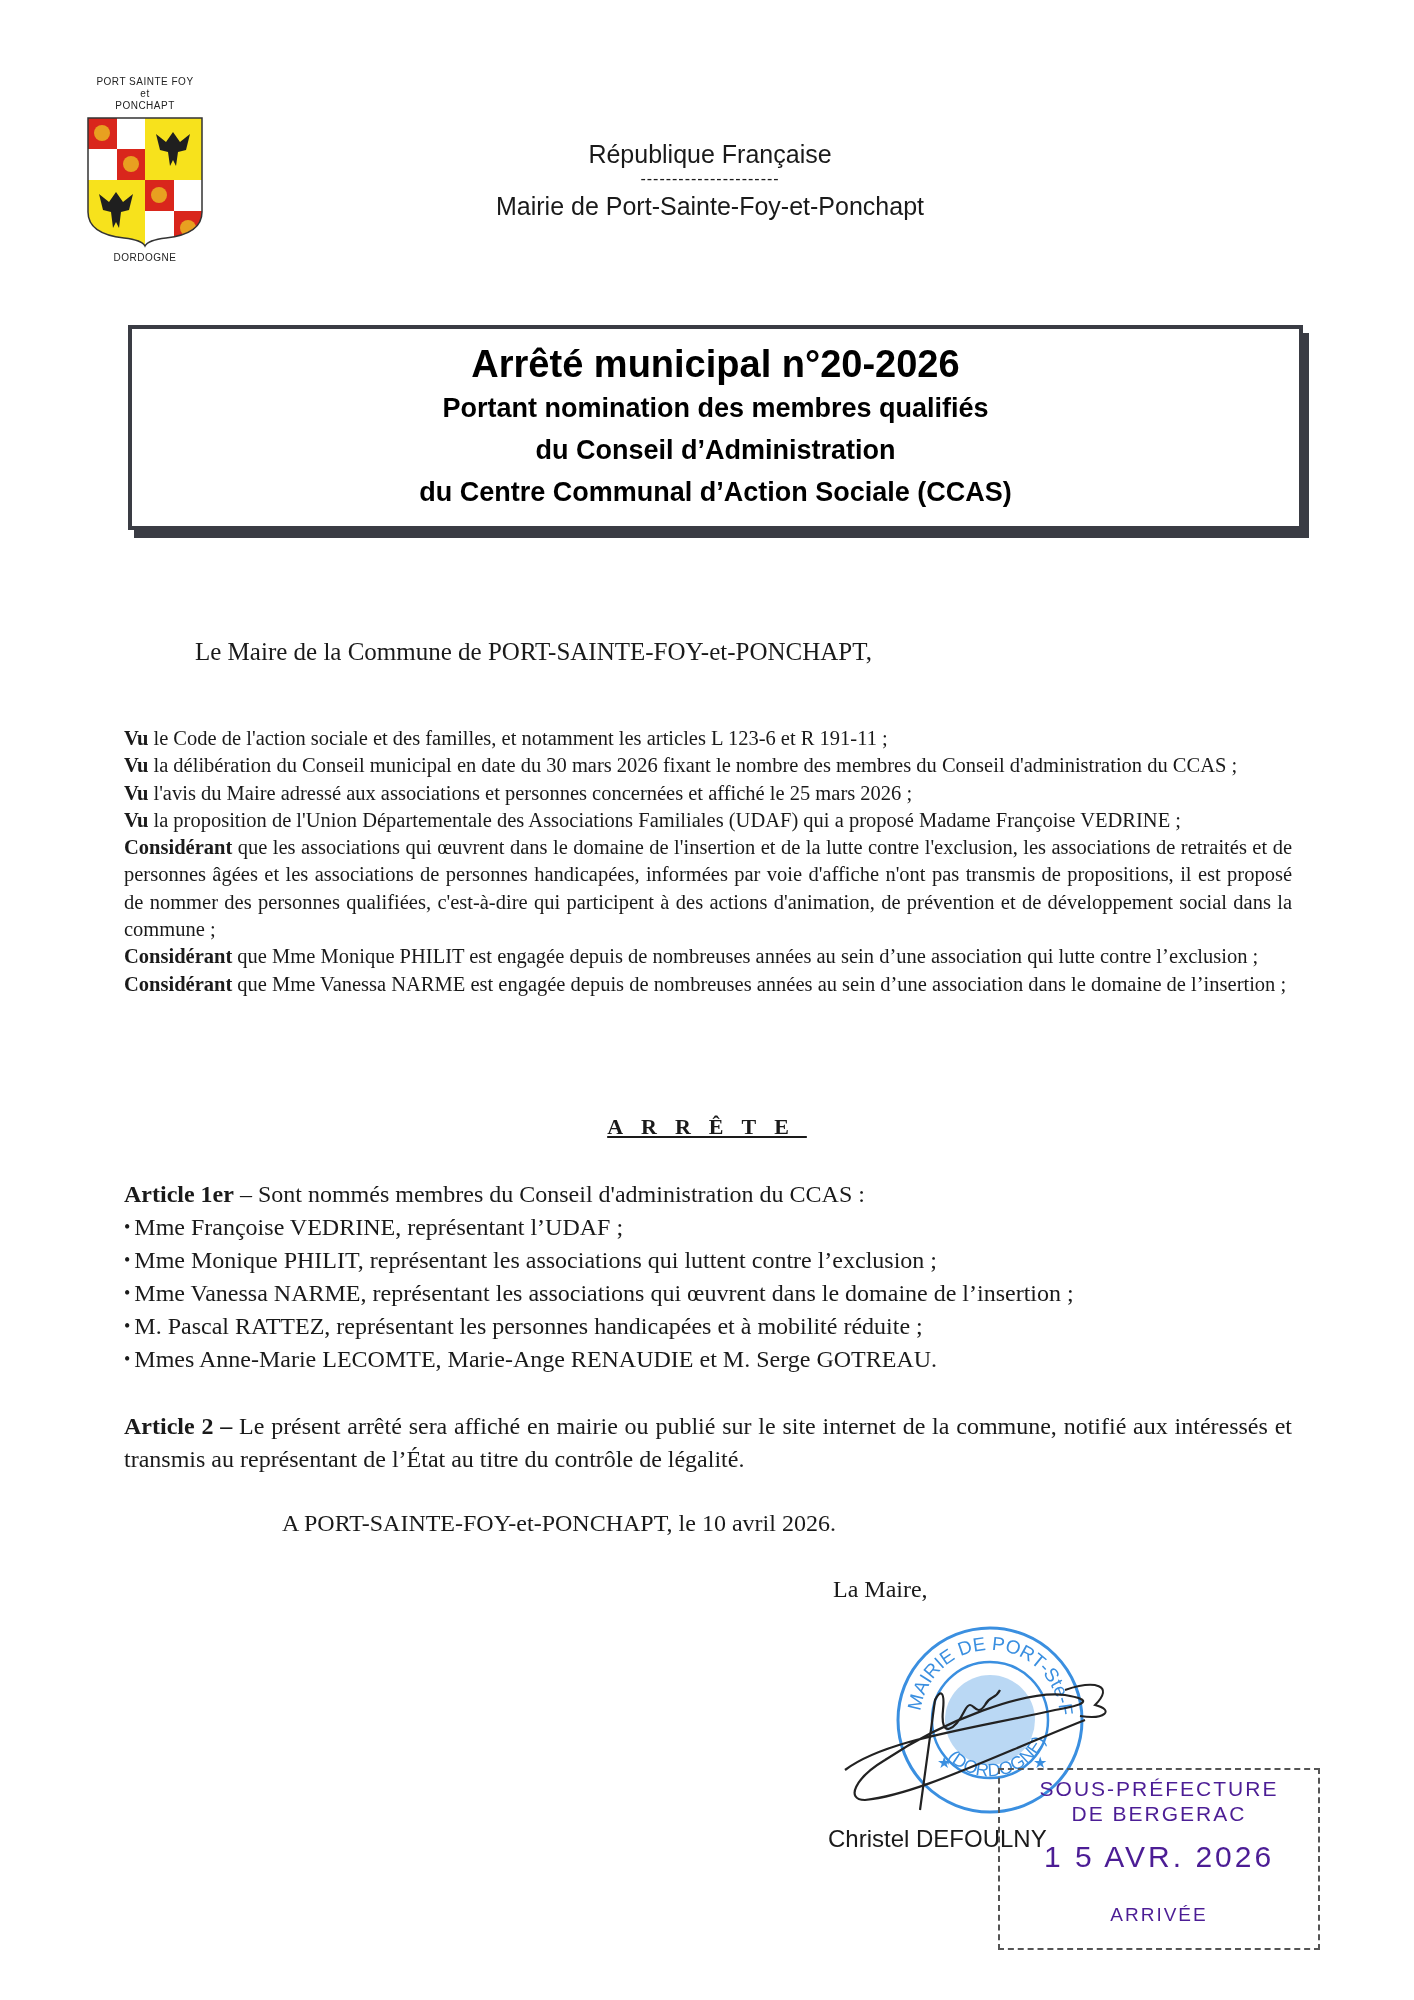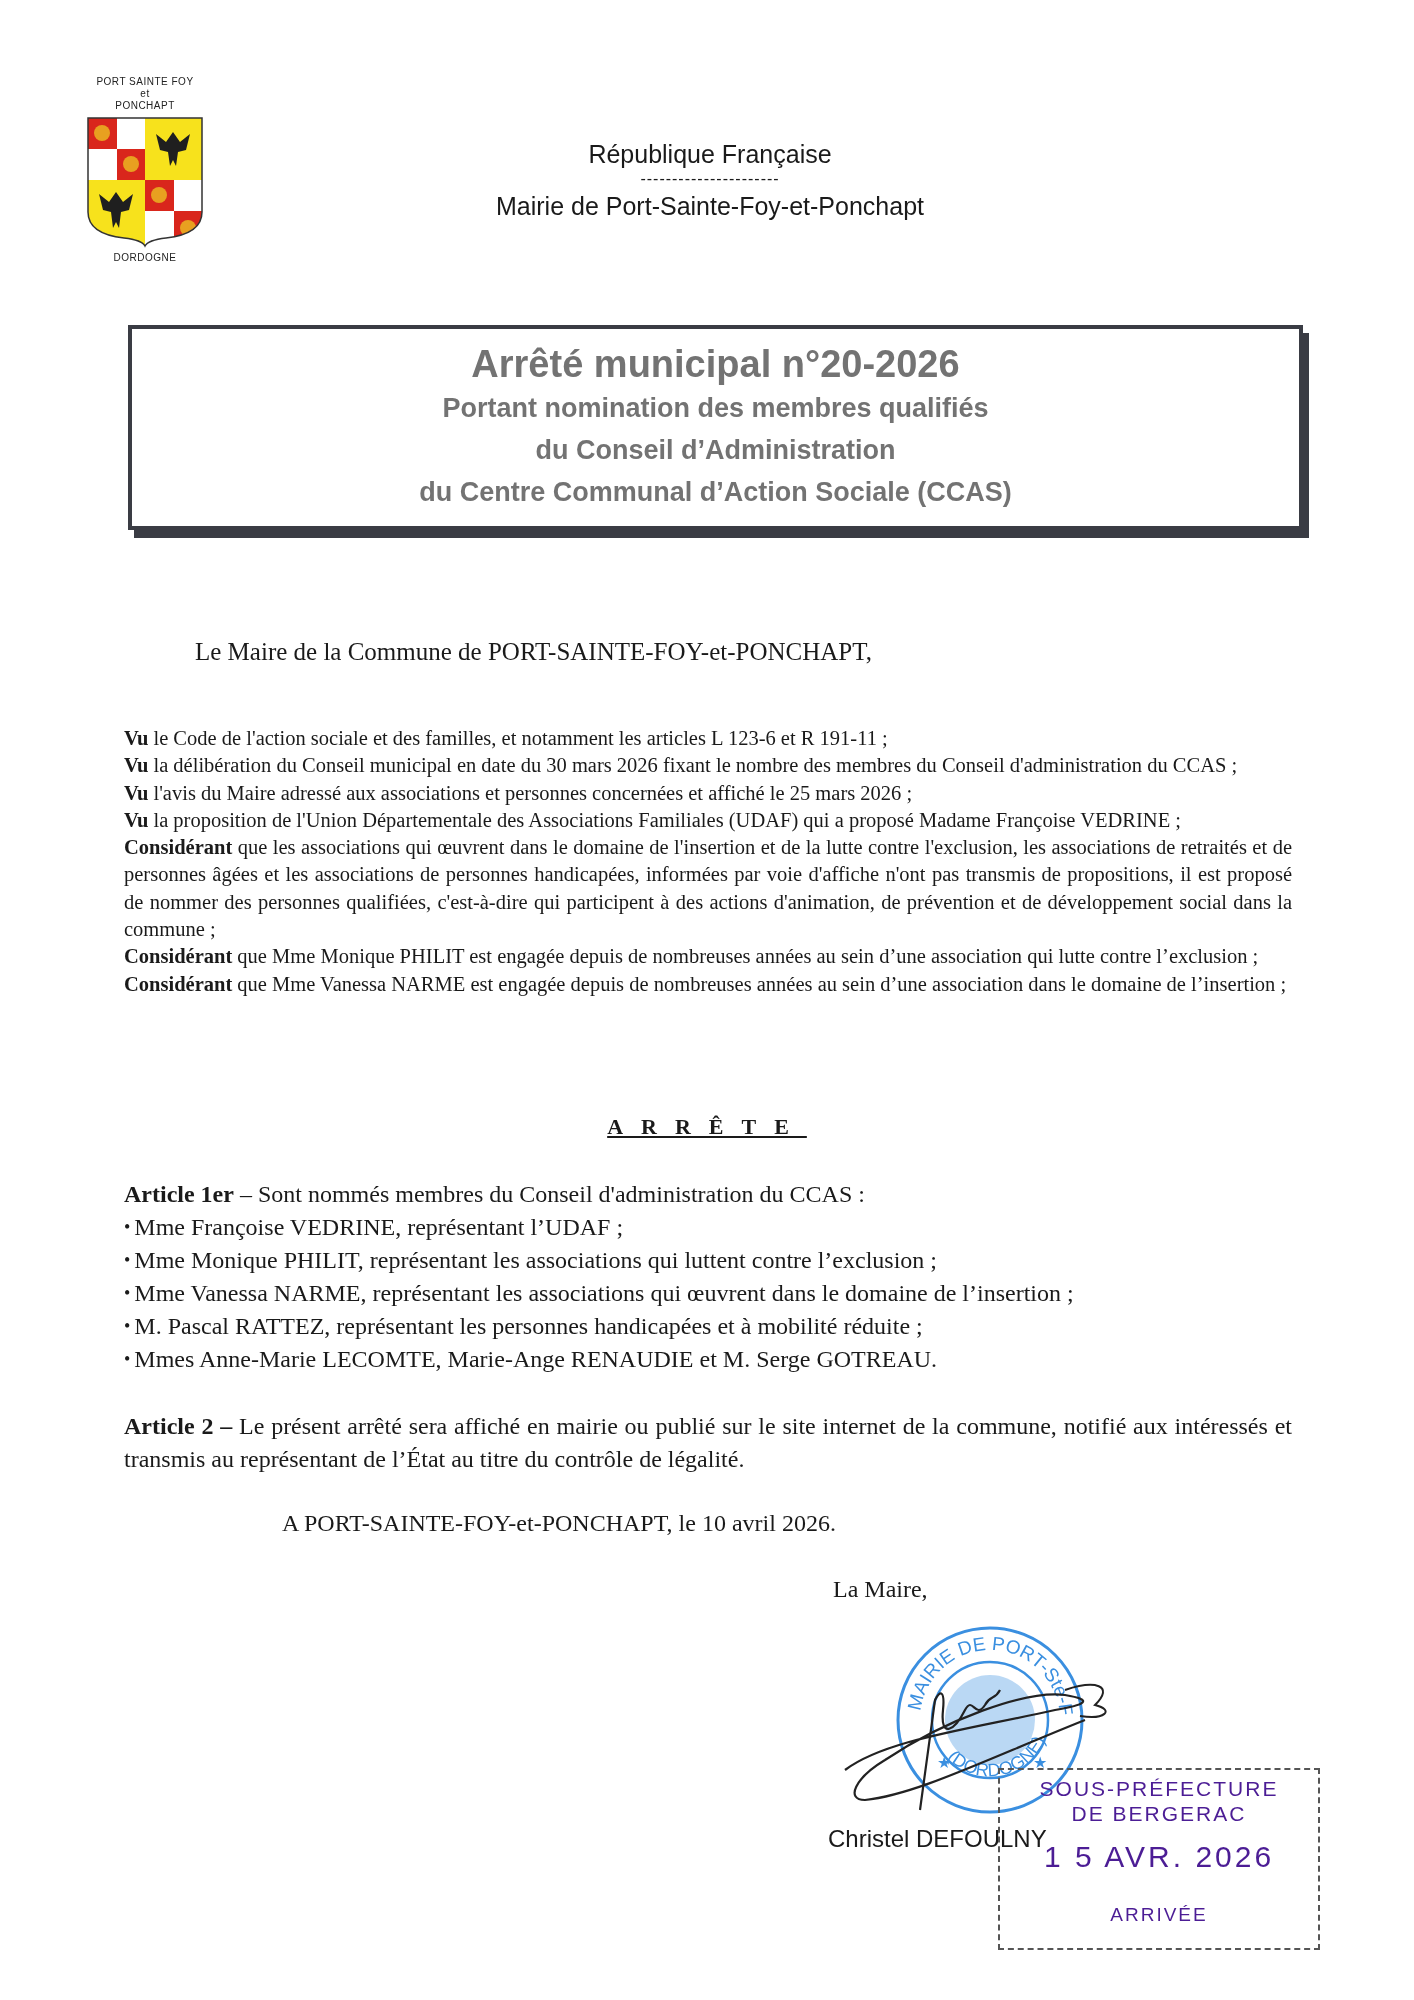--- a/index.html
+++ b/index.html
@@ -10,21 +10,21 @@
   .logo .cap { font-family: "Liberation Sans", sans-serif; font-size: 10px; line-height: 12px; letter-spacing: 0.5px; color: #222; }
   .logo svg { display: block; margin: 4px auto 4px; }
 
   
   .header { position: absolute; left: 450px; top: 138px; width: 520px; text-align: center; font-family: Liberation Sans, sans-serif; font-size: 25px; color: #1a1a1a; }
   .header .rep { line-height: 32px; }
   .header .dash { line-height: 14px; font-size: 16px; letter-spacing: 1px; margin: 2px 0 4px; }
   .header .mairie { line-height: 32px; }
 
   
-  .title-box { position: absolute; left: 128px; top: 325px; width: 1175px; height: 205px; border: 4px solid #3a3c44; box-shadow: 6px 8px 0 #3a3c44; background: #fff; box-sizing: border-box; text-align: center; font-family: "Liberation Sans", sans-serif; font-weight: bold; color: #737373; }
+  .title-box { position: absolute; left: 128px; top: 325px; width: 1175px; height: 205px; border: 4px solid #3a3c44; box-shadow: 6px 8px 0 #3a3c44; background: #fff; box-sizing: border-box; text-align: center; font-family: "Liberation Sans", sans-serif; font-weight: bold; color: #000000; }
   .title-box .t1 { font-size: 38px; line-height: 46px; margin-top: 12px; }
   .title-box .t2 { font-size: 27px; line-height: 42px; }
 
   
   .intro { position: absolute; left: 187px; top: 638px; font-family: "Liberation Serif", serif; font-size: 25px; margin-left: 8px; }
   .considerants { position: absolute; left: 124px; top: 725px; width: 1168px; font-family: "Liberation Serif", serif; font-size: 20.5px; line-height: 27.3px; text-align: justify; }
   .considerants p { margin: 0; }
   .considerants b { font-weight: bold; }
 
   .arrete { position: absolute; left: 0; width: 1414px; top: 1114px; text-align: center; font-family: "Liberation Serif", serif; font-weight: bold; font-size: 22px; letter-spacing: 18px; text-decoration: underline; }

